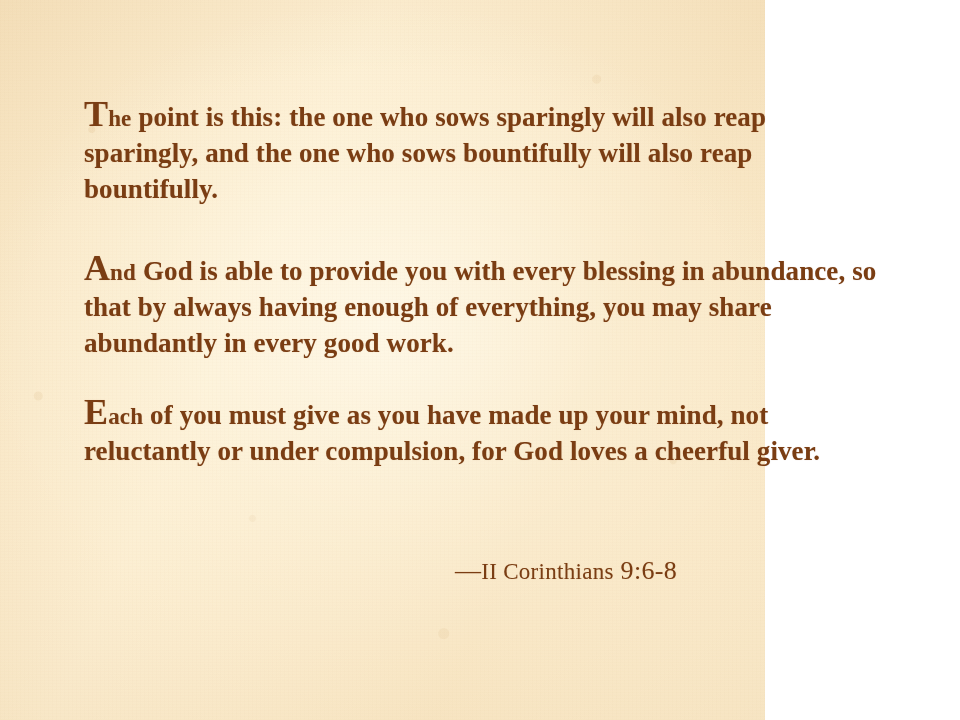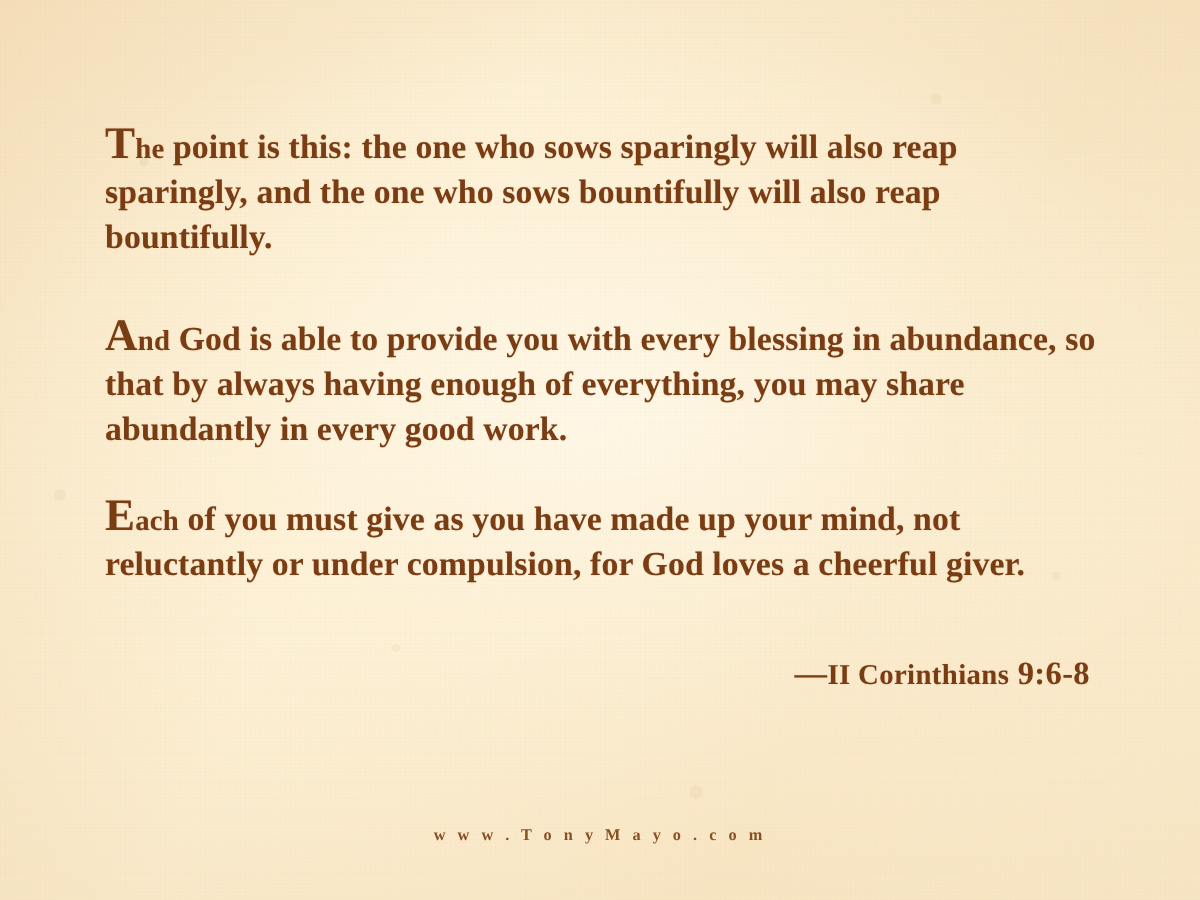--- a/index.html
+++ b/index.html
@@ -8,21 +8,21 @@
   }
   body {
     width: 960px;
     height: 720px;
     overflow: hidden;
     font-family: "Liberation Serif", serif;
   }
 
   #slide {
     position: relative;
-    width: 960px;
+    width: 765px;
     height: 720px;
     background-color: #fbeccd;
     background-image:
       radial-gradient(ellipse 70% 60% at 50% 45%, rgba(255,250,235,0.85) 0%, rgba(255,248,228,0.35) 45%, rgba(236,205,155,0.0) 75%),
       radial-gradient(ellipse 120% 100% at 50% 50%, rgba(250,235,205,0.0) 40%, rgba(226,192,140,0.45) 100%),
       radial-gradient(circle at 12% 18%, rgba(214,176,124,0.20) 0 3px, rgba(0,0,0,0) 4px),
       radial-gradient(circle at 78% 11%, rgba(214,176,124,0.16) 0 4px, rgba(0,0,0,0) 5px),
       radial-gradient(circle at 33% 72%, rgba(214,176,124,0.16) 0 3px, rgba(0,0,0,0) 4px),
       radial-gradient(circle at 88% 64%, rgba(214,176,124,0.18) 0 3px, rgba(0,0,0,0) 4px),
       radial-gradient(circle at 58% 88%, rgba(214,176,124,0.14) 0 5px, rgba(0,0,0,0) 6px),
@@ -68,25 +68,25 @@
     font-size: 23px;
     letter-spacing: 0.2px;
   }
 
   #p2 { margin-bottom: 48px; }
   #p1 { margin-bottom: 44px; }
 
   #attribution {
     position: absolute;
     right: 88px;
-    top: 524px;
+    top: 556px;
     color: #7a3d13;
     font-family: "Liberation Serif", serif;
     font-size: 26px;
-    font-weight: 700;
+    font-weight: 400;
     letter-spacing: 0.3px;
     text-shadow: 0 0 1px rgba(122,61,19,0.2);
     text-align: right;
   }
   #attribution .ref-smallcaps {
     font-size: 23px;
   }
 
   #footer {
     position: absolute;
@@ -112,14 +112,13 @@
     <p class="verse" id="p1"><span class="dropcap">T</span><span class="smallcaps">he</span><span> point is this: the one who sows sparingly will also reap sparingly, and the one who sows bountifully will also reap bountifully.</span></p>
 
     <p class="verse" id="p3"><span class="dropcap">A</span><span class="smallcaps">nd</span><span> God is able to provide you with every blessing in abundance, so that by always having enough of everything, you may share abundantly in every good work.</span></p>
 
     <p class="verse" id="p2"><span class="dropcap">E</span><span class="smallcaps">ach</span><span> of you must give as you have made up your mind, not reluctantly or under compulsion, for God loves a cheerful giver.</span></p>
 
   </div>
 
   <div id="attribution"><span>—</span><span class="ref-smallcaps">II Corinthians</span> <span>9:6-8</span></div>
 
-  <div id="footer">w w w . T o n y M a y o . c o m</div>
 </div>
 
 </body></html>

